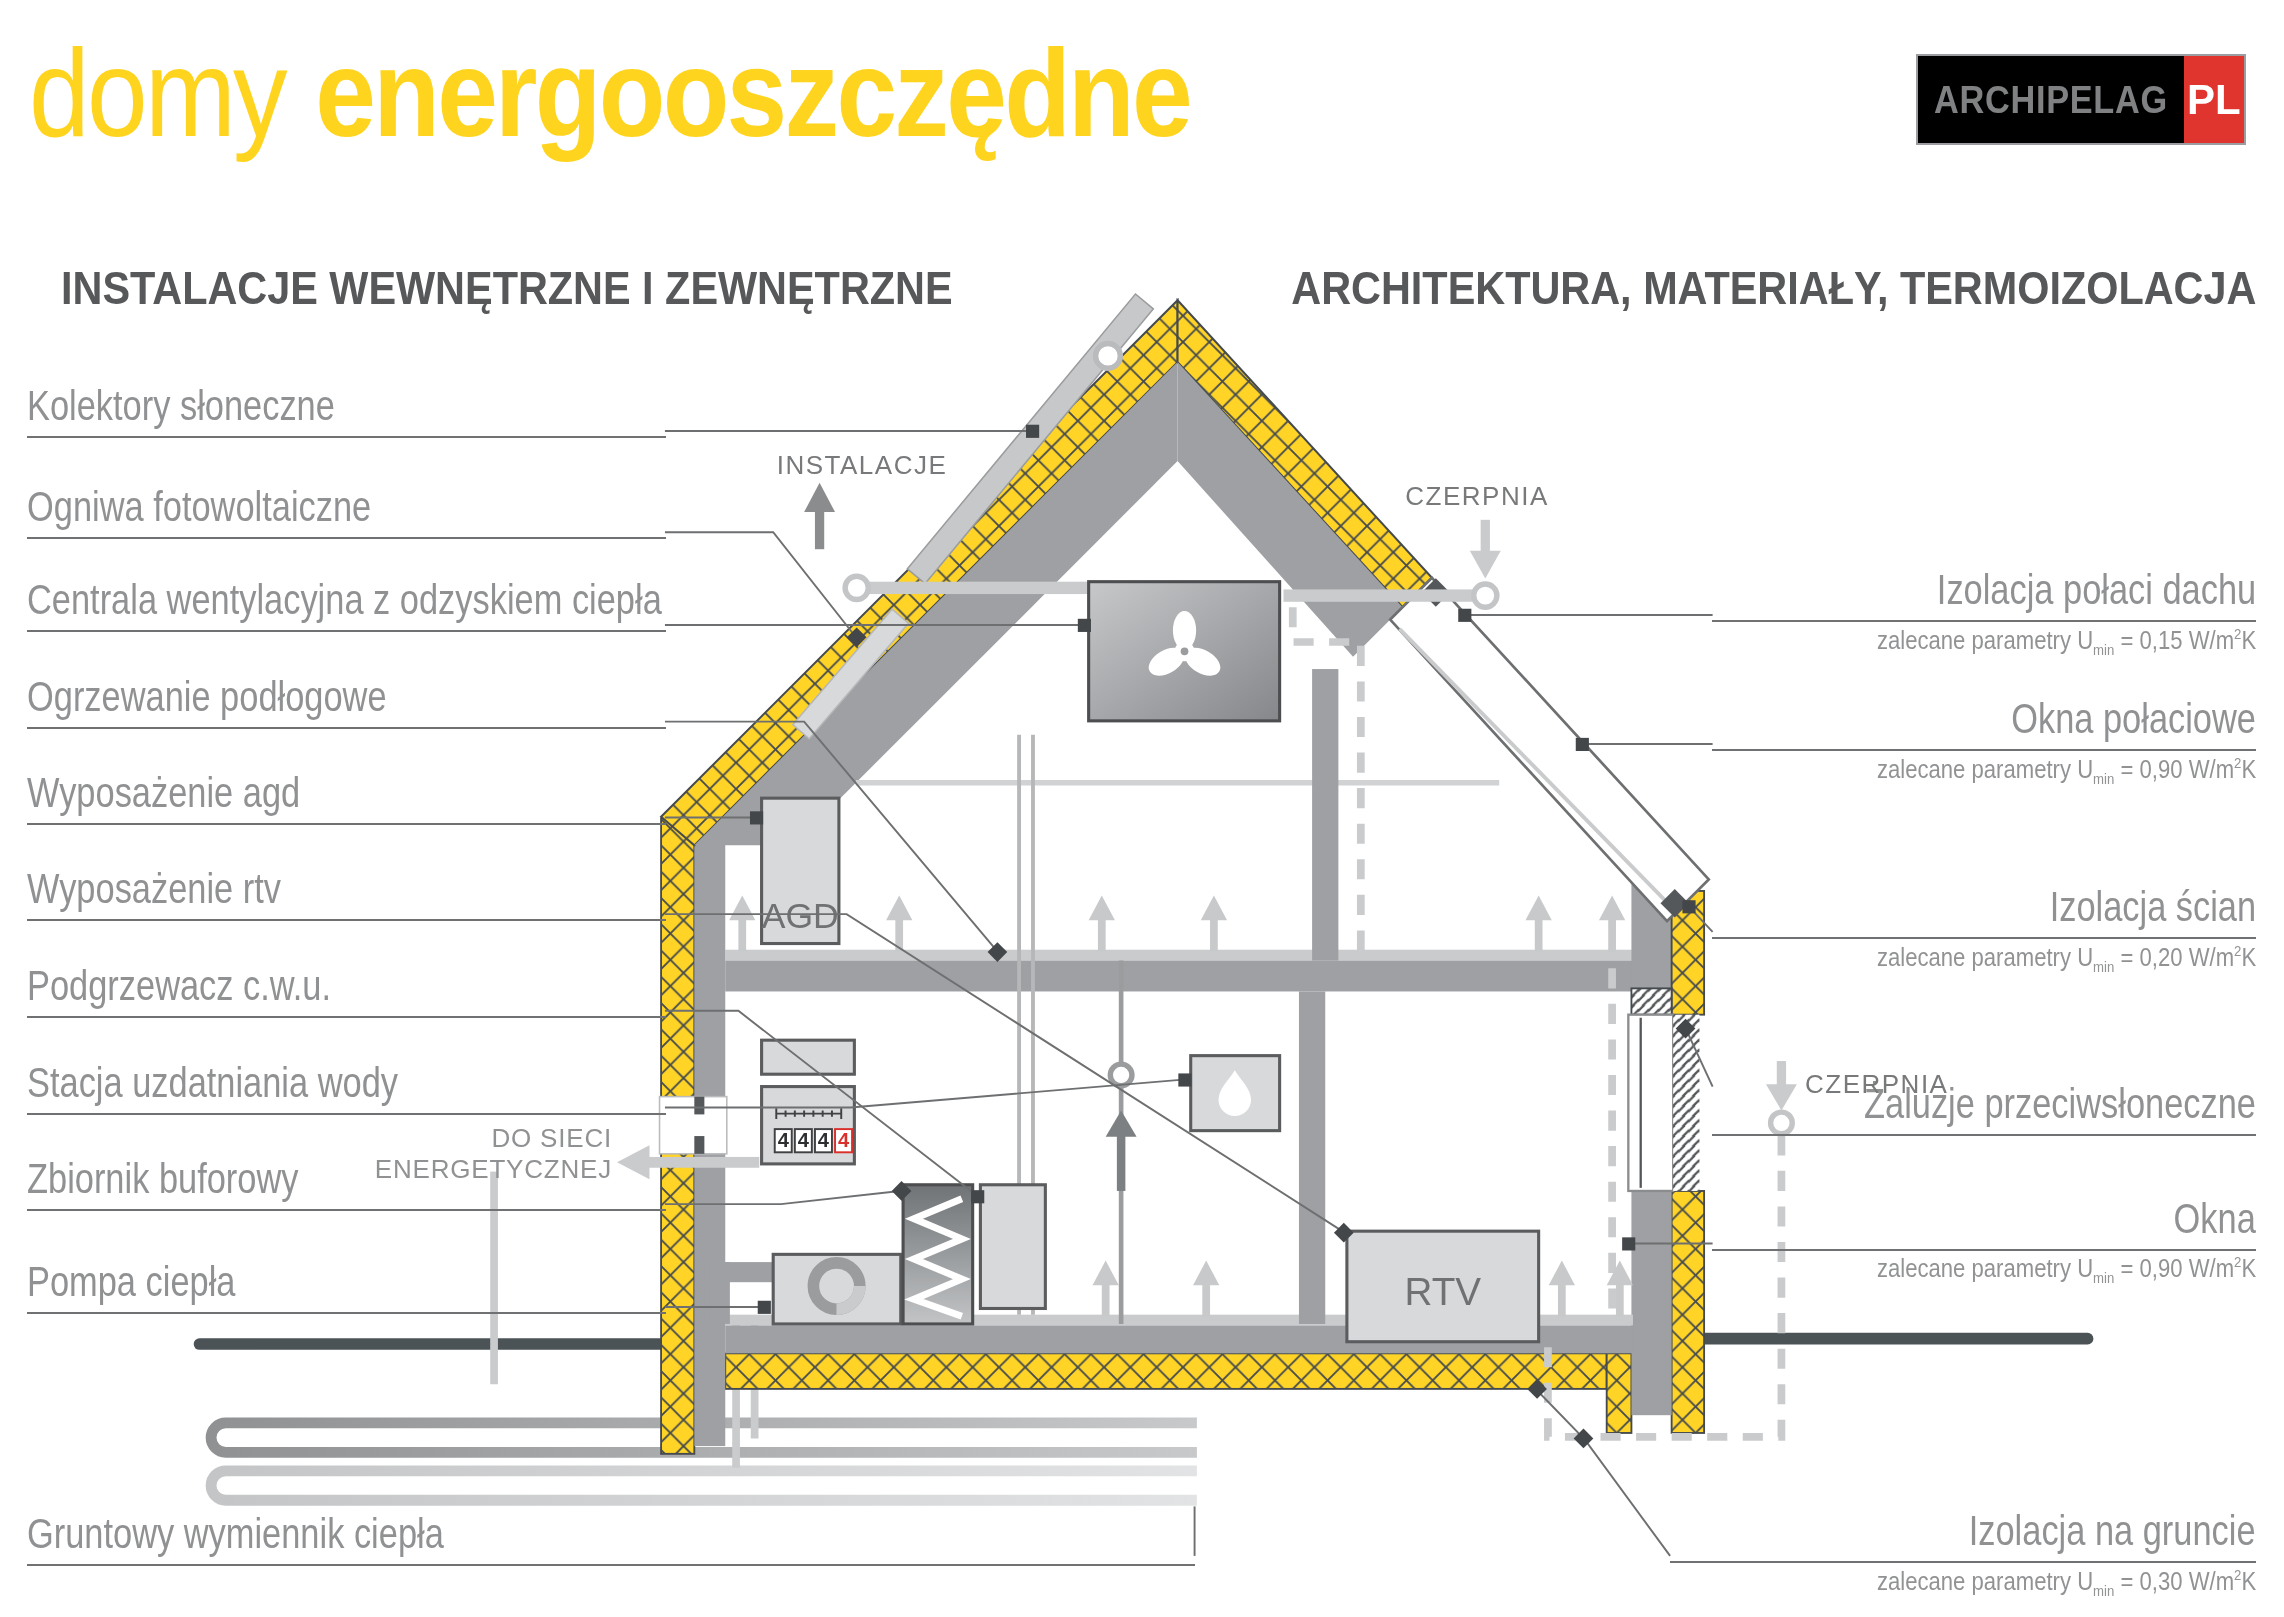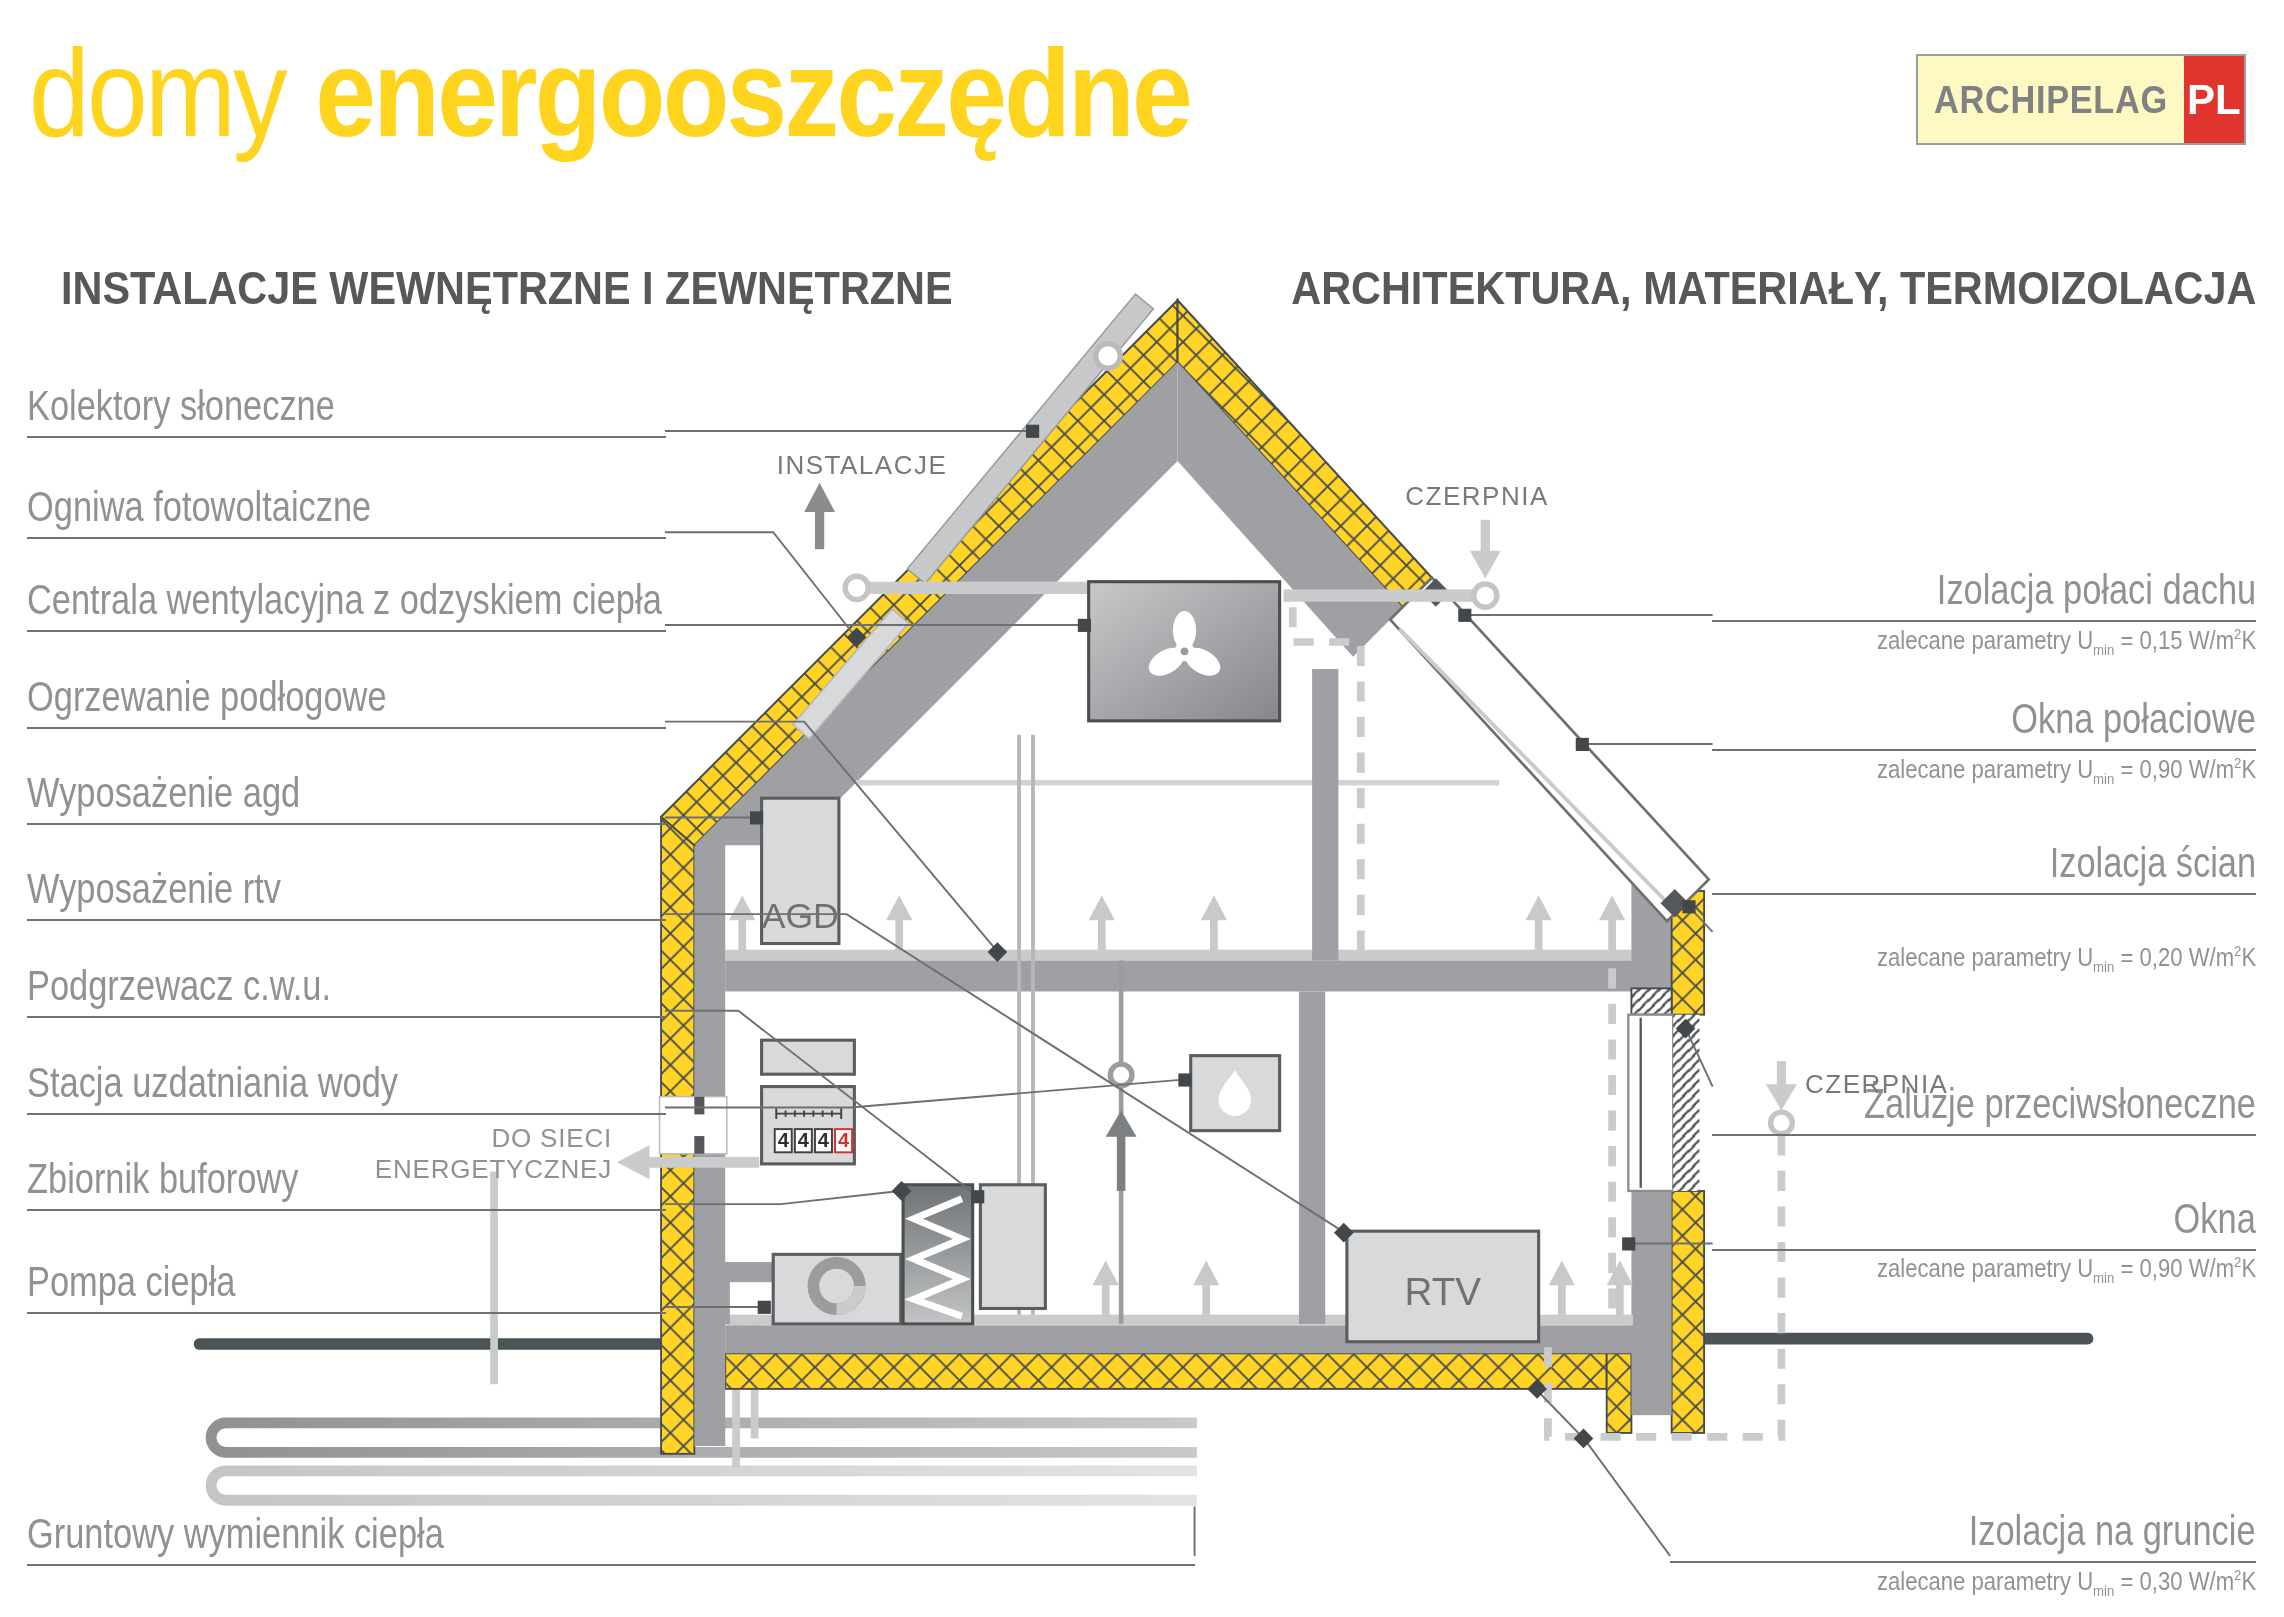--- a/index.html
+++ b/index.html
@@ -5,21 +5,21 @@
   html,body{margin:0;padding:0;background:#ffffff;}
   body{width:2284px;height:1618px;position:relative;overflow:hidden;
        font-family:"Liberation Sans", sans-serif;}
   .abs{position:absolute;}
   
   .title{left:29px;top:21.6px;font-size:124px;color:#FFD41F;white-space:nowrap;}
   .title .t-light{font-weight:400;letter-spacing:-3.1px;}
   .title .t-bold{font-weight:700;letter-spacing:-3.1px;}
   .title-inner{display:inline-block;transform:scaleX(.88);transform-origin:left top;}
   .logo{left:1916px;top:54px;width:326px;height:87px;border:2.3px solid #9B9DA0;
-        background:#fef9c3;display:flex;align-items:stretch;}
+        background:#000000;display:flex;align-items:stretch;}
   .logo-name{flex:1;display:flex;align-items:center;justify-content:center;
         color:#7F8183;font-weight:700;font-size:39px;letter-spacing:0.8px;}
   .logo-name span{display:inline-block;transform:scaleX(.88);}
   .logo-tld{width:99px;background:#E0342E;color:#fff;font-weight:700;font-size:42px;
         display:flex;align-items:center;justify-content:center;}
   .heading{top:261px;font-size:46px;font-weight:700;color:#57585A;white-space:nowrap;}
   .heading span{display:inline-block;transform:scaleX(.9);}
   .h-left{left:29px;margin-left:32px;}.h-left span{transform-origin:left top;}
   .h-right{right:28px;text-align:center;}.h-right span{transform-origin:right top;}
   
@@ -331,21 +331,21 @@
 <div class="llab" style="top:1154px"><span>Zbiornik buforowy</span></div>
 <div class="llab" style="top:1257px"><span>Pompa ciepła</span></div>
 <div class="llab" style="top:1509px;width:1168px"><span>Gruntowy wymiennik ciepła</span></div>
 
 <div class="rlab" style="top:565px"><span>Izolacja połaci dachu</span></div>
 <div class="rsub" style="top:625px"><span class="in"><span>zalecane parametry U</span><sub>min</sub><span> = 0,15 W/m</span><sup>2</sup><span>K</span></span></div>
 
 <div class="rlab" style="top:694px"><span>Okna połaciowe</span></div>
 <div class="rsub" style="top:754px"><span class="in"><span>zalecane parametry U</span><sub>min</sub><span> = 0,90 W/m</span><sup>2</sup><span>K</span></span></div>
 
-<div class="rlab" style="top:838px"><span>Izolacja ścian</span></div>
+<div class="rlab" style="top:882px"><span>Izolacja ścian</span></div>
 <div class="rsub" style="top:942px"><span class="in"><span>zalecane parametry U</span><sub>min</sub><span> = 0,20 W/m</span><sup>2</sup><span>K</span></span></div>
 
 <div class="rlab" style="top:1079px"><span>Żaluzje przeciwsłoneczne</span></div>
 
 <div class="rlab" style="top:1194px"><span>Okna</span></div>
 <div class="rsub" style="top:1253px"><span class="in"><span>zalecane parametry U</span><sub>min</sub><span> = 0,90 W/m</span><sup>2</sup><span>K</span></span></div>
 
 <div class="rlab" style="top:1506px;width:586px"><span>Izolacja na gruncie</span></div>
 <div class="rsub" style="top:1566px"><span class="in"><span>zalecane parametry U</span><sub>min</sub><span> = 0,30 W/m</span><sup>2</sup><span>K</span></span></div>
 

